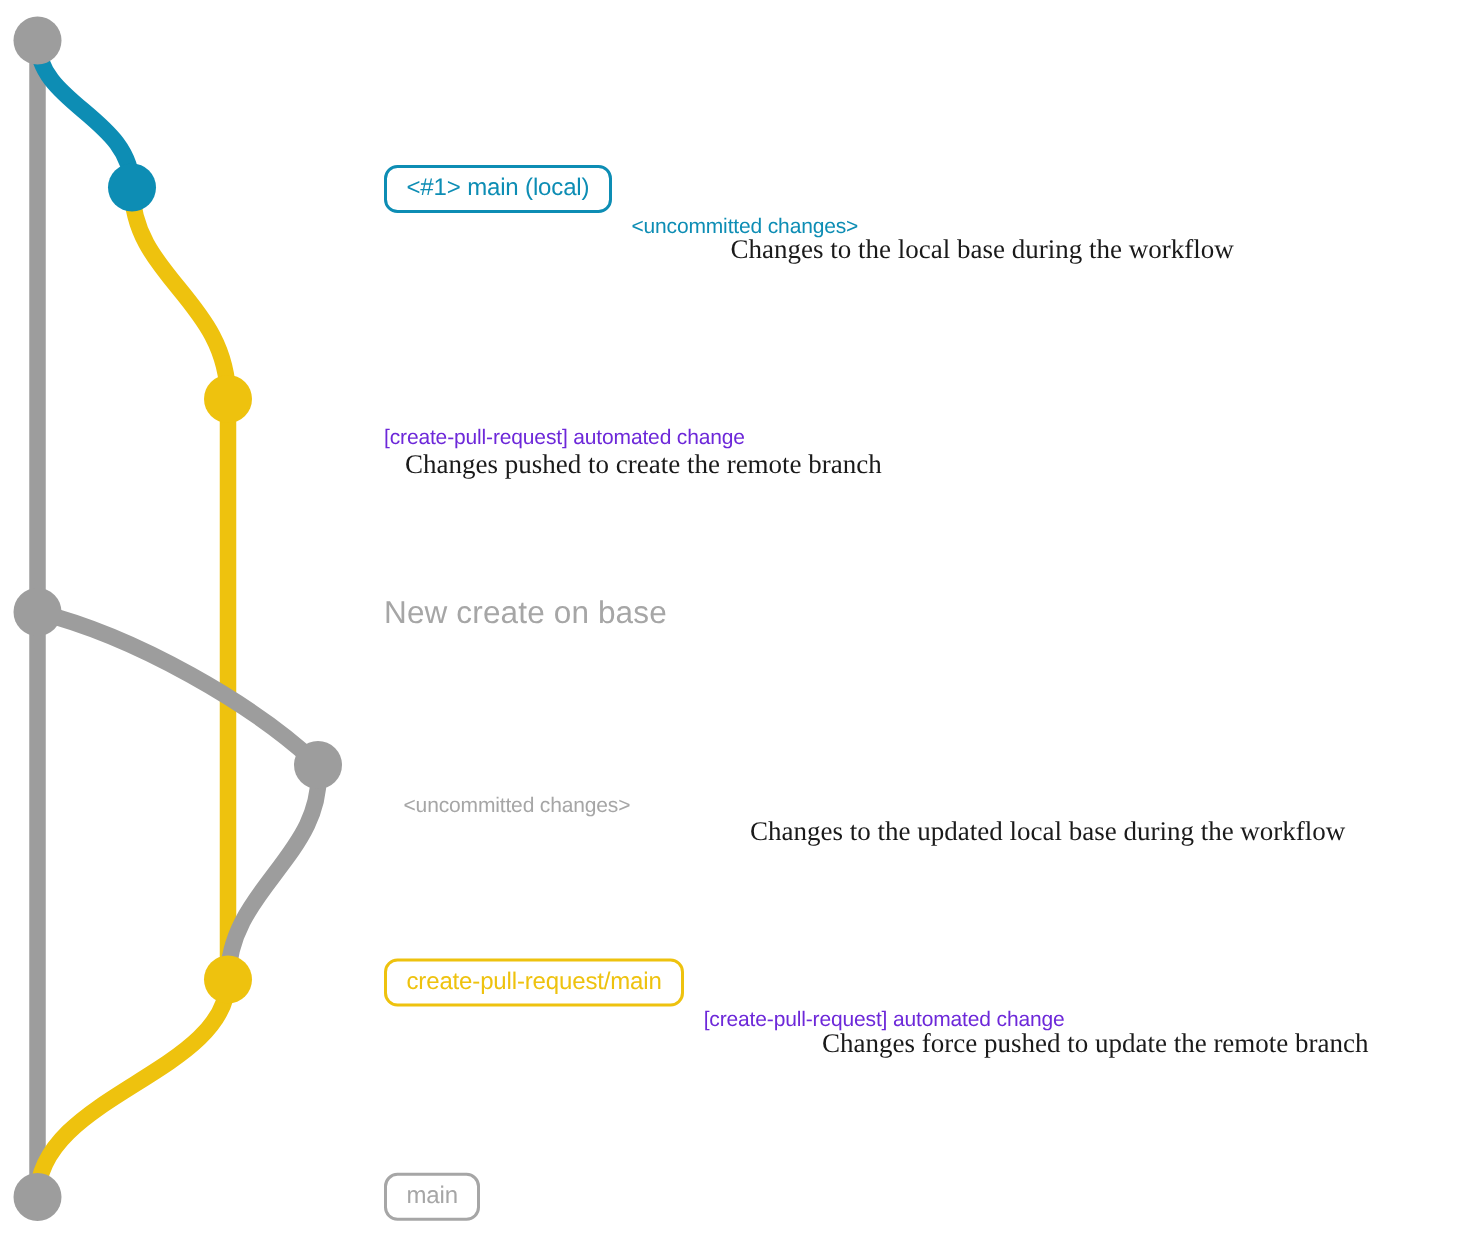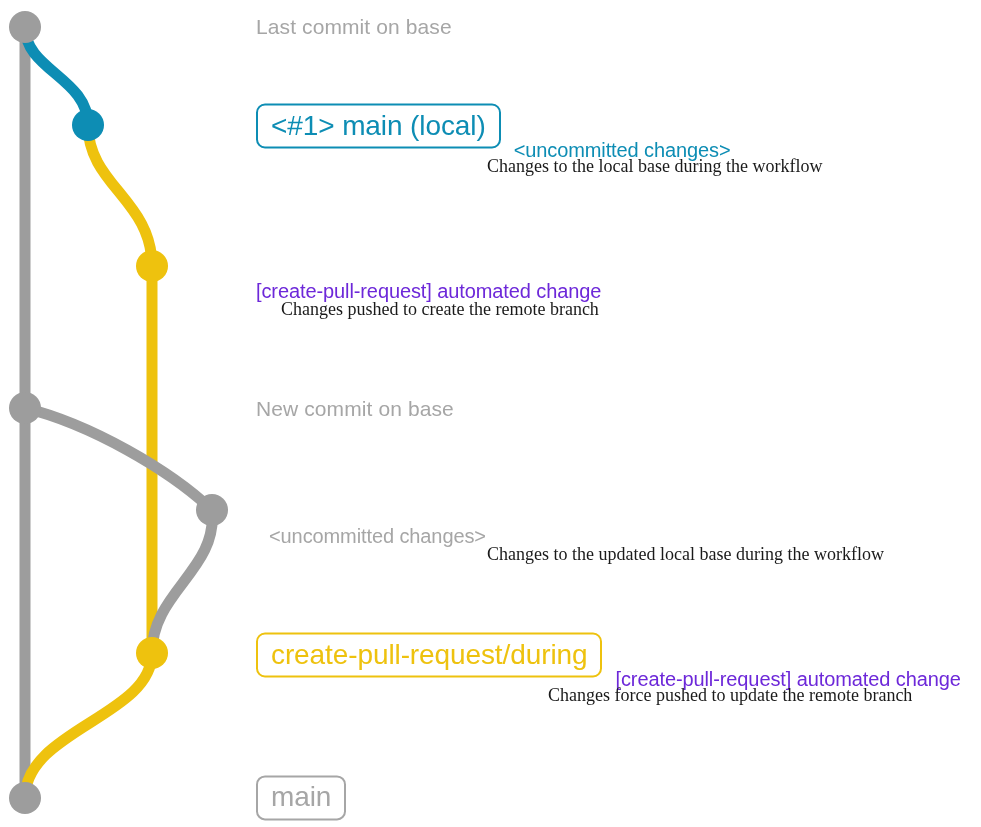--- a/index.html
+++ b/index.html
@@ -50,36 +50,36 @@
     letter-spacing: 0.1px;
   }
 
   
   .pill {
     display: inline-block;
     border: 2px solid currentColor;
     border-radius: 9px;
     padding: 5px 13px 6px 13px;
     font-family: "Liberation Sans", sans-serif;
-    font-size: 28px;
+    font-size: 16px;
     font-weight: 400;
     line-height: 1.08;
     letter-spacing: -0.1px;
     background: #ffffff;
   }
 
   .pill.teal   { color: #0d8db4; }
   .pill.gray   { color: #a6a6a6; }
   .pill.yellow { color: #eec20e; }
 
   
   .subject {
     margin-left: 13px;
     font-family: "Liberation Sans", sans-serif;
-    font-size: 20px;
+    font-size: 14px;
     font-weight: 400;
     letter-spacing: -0.1px;
     margin-top: 48px;
   }
   .subject.teal   { color: #0d8db4; }
   .subject.gray   { color: #a6a6a6; }
   .subject.yellow { color: #6d28d9; }
 
   
   .subject.standalone { margin-left: 0; }
@@ -119,46 +119,43 @@
     <circle cx="152" cy="266" r="16" fill="#eec20e"></circle>
     <circle cx="25" cy="408" r="16" fill="#9d9d9d"></circle>
     <circle cx="212" cy="510" r="16" fill="#9d9d9d"></circle>
     <circle cx="152" cy="653" r="16" fill="#eec20e"></circle>
     <circle cx="25" cy="798" r="16" fill="#9d9d9d"></circle>
   </g>
 </svg>
 
 <div class="annotations">
 
-  <div class="row" style="left:256px; top:27px; transform:translateY(-50%);">
-    <span class="heading">Last commit on base</span>
-  </div>
 
   <div class="row" style="left:256px; top:126px; transform:translateY(-50%);">
     <span class="pill teal">&lt;#1&gt; main (local)</span>
     <span class="subject teal">&lt;uncommitted changes&gt;</span>
   </div>
   <div class="note" style="left:487px; top:156px;">Changes to the local base during the workflow</div>
 
   <div class="row" style="left:256px; top:267px; transform:translateY(-50%);">
     <span class="subject yellow standalone">[create-pull-request] automated change</span>
   </div>
-  <div class="note" style="left:281px; top:299px;text-align:right;">Changes pushed to create the remote branch</div>
+  <div class="note" style="left:270px; top:299px;text-align:right;">Changes pushed to create the remote branch</div>
 
   <div class="row" style="left:256px; top:409px; transform:translateY(-50%);">
-    <span class="heading">New commit on base</span>
+    <span class="heading">New create on base</span>
   </div>
 
   <div class="row" style="left:256px; top:512px; transform:translateY(-50%);">
     <span class="subject gray">&lt;uncommitted changes&gt;</span>
   </div>
-  <div class="note" style="left:487px; top:544px;">Changes to the updated local base during the workflow</div>
+  <div class="note" style="left:500px; top:544px;">Changes to the updated local base during the workflow</div>
 
   <div class="row" style="left:256px; top:655px; transform:translateY(-50%);">
-    <span class="pill yellow">create-pull-request/during</span>
+    <span class="pill yellow">create-pull-request/main</span>
     <span class="subject yellow">[create-pull-request] automated change</span>
   </div>
   <div class="note" style="left:548px; top:685px;">Changes force pushed to update the remote branch</div>
 
   <div class="row" style="left:256px; top:798px; transform:translateY(-50%);gap:29px;">
     <span class="pill gray">main</span>
   </div>
 
 </div>
 

